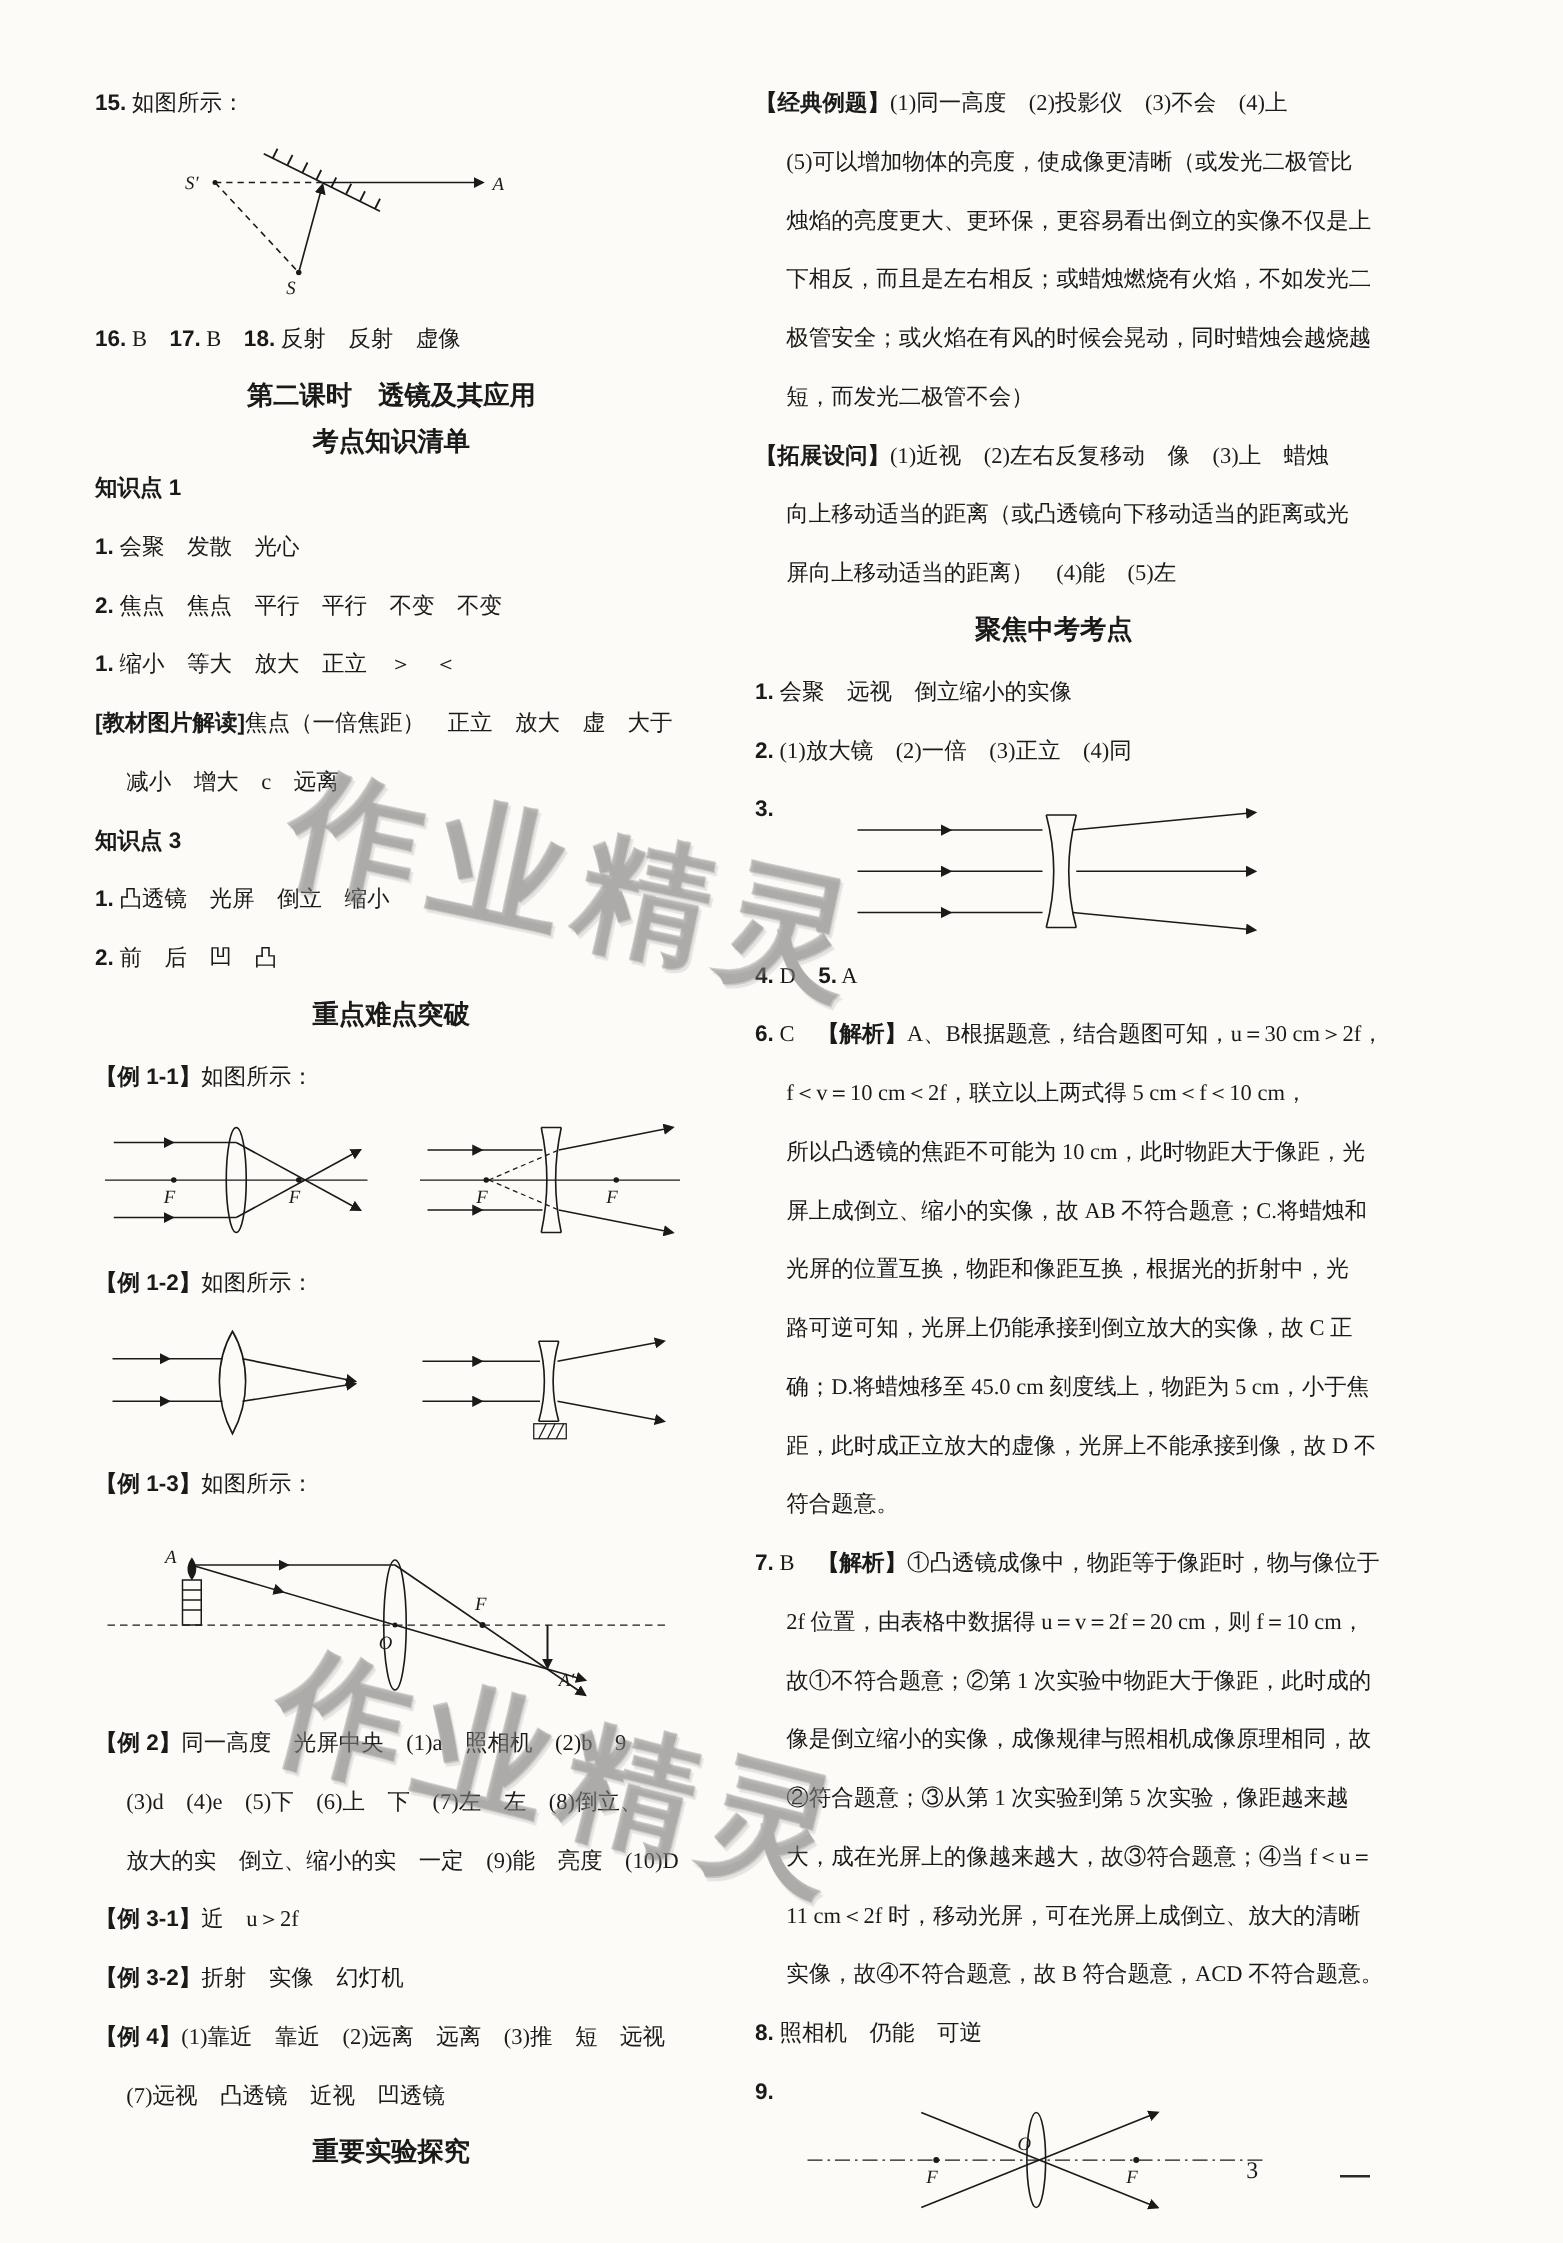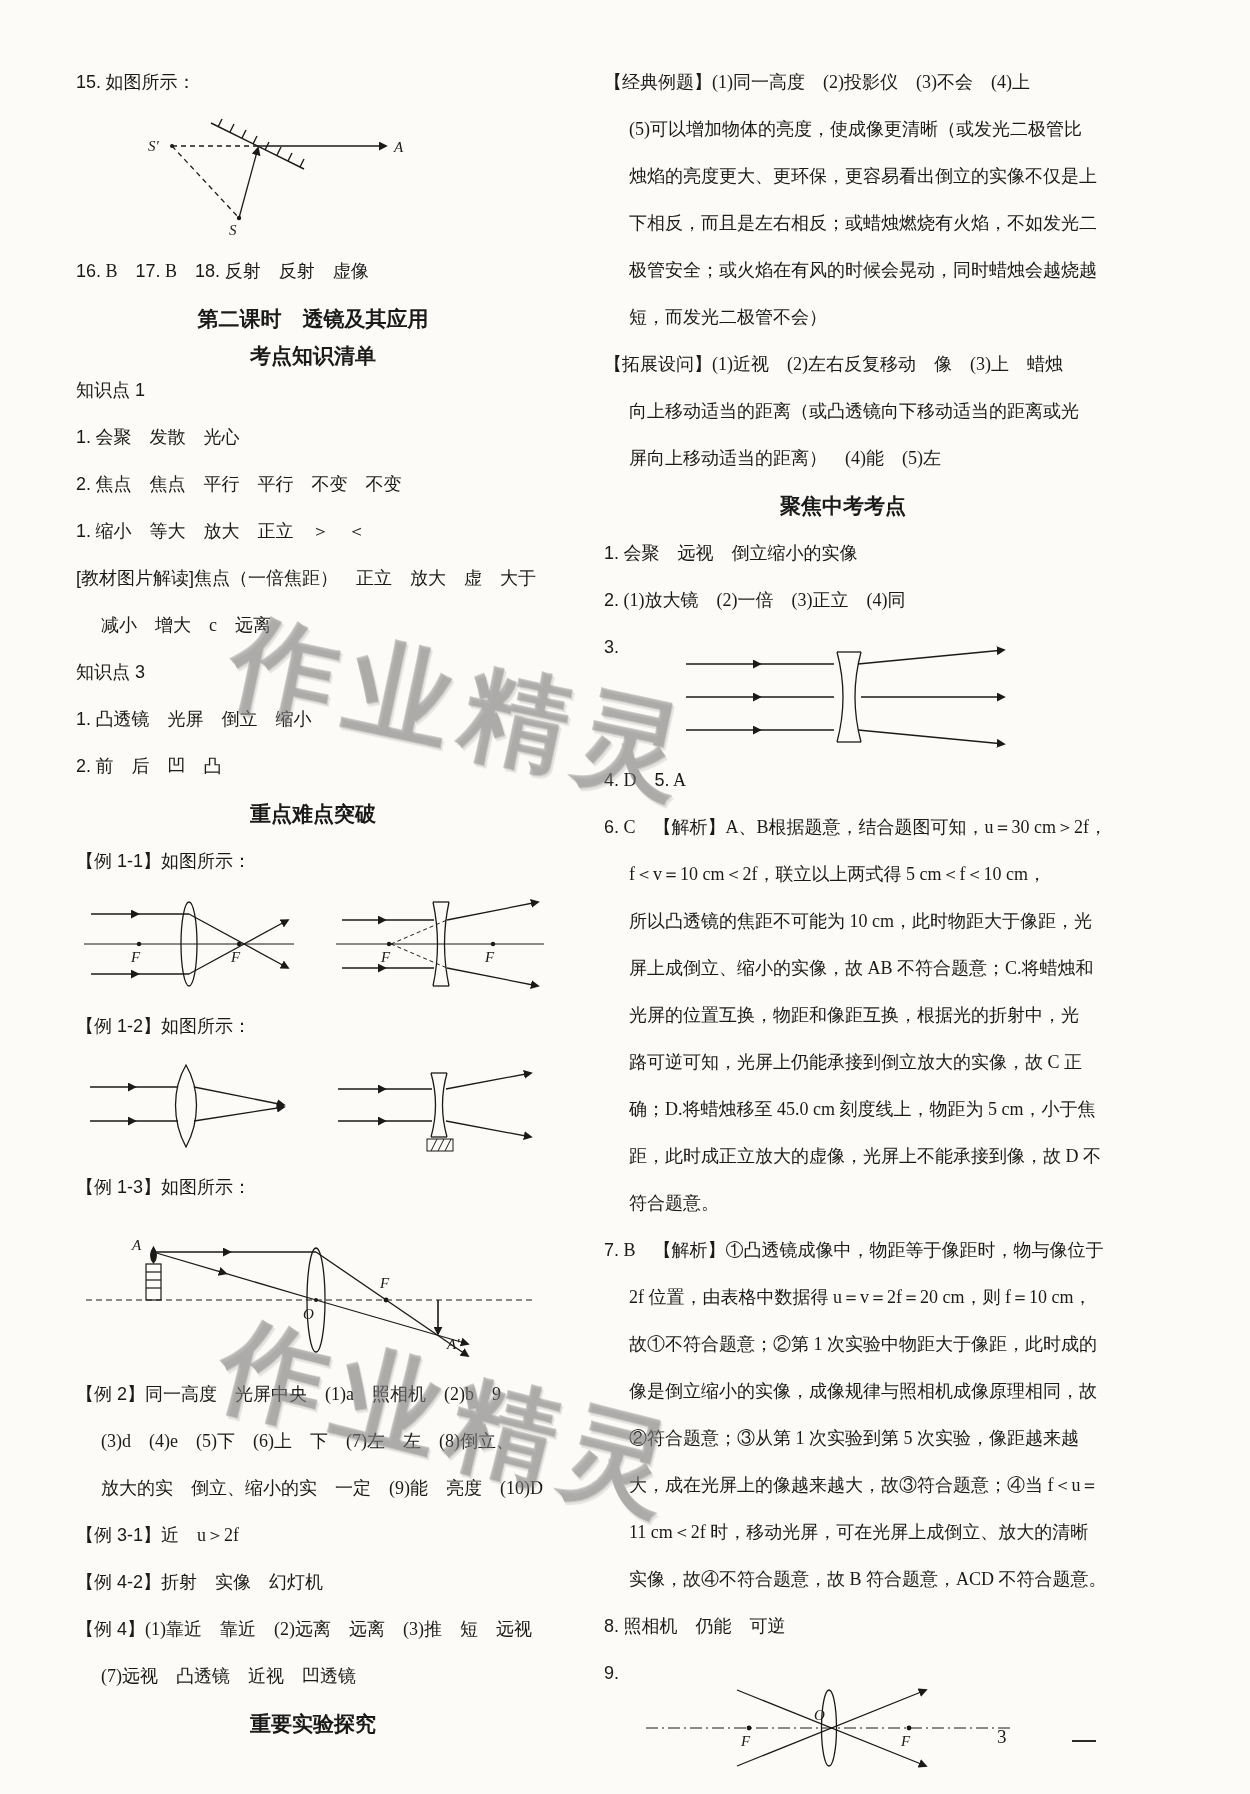--- a/index.html
+++ b/index.html
@@ -6,23 +6,23 @@
   body{
     width:1250px;height:1794px;position:relative;overflow:hidden;
     background:#fcfbf7;color:#1a1a1a;
     font-family:"Liberation Serif","DejaVu Serif",serif;
   }
   .col{position:absolute;top:50px;}
   #left-col{left:76px;width:474px;}
   #right-col{left:604px;width:478px;}
   .ln{font-size:18px;line-height:29px;white-space:nowrap;}
   .ln span{white-space:pre;}
-  .ln .bd{font-family:"Liberation Sans","DejaVu Sans",sans-serif;font-weight:400;}
+  .ln .bd{font-family:"Liberation Sans","DejaVu Sans",sans-serif;font-weight:700;}
   .ln.i1{padding-left:25px;}
-  .ln.h1{font-family:Liberation Sans, sans-serif;font-weight:700;
+  .ln.h1{font-family:Liberation Mono, monospace;font-weight:700;
          font-size:21px;text-align:center;line-height:30px;margin:7px 0 5px;}
   .ln.h2{font-family:"Liberation Sans","DejaVu Sans",sans-serif;font-weight:700;
          font-size:19px;text-align:center;margin:3px 0 2px;}
   .ln.kp{margin-top:3px;}
   svg.dg{display:block;margin:4px 0 6px;}
   svg text{font-size:15px;font-family:"Liberation Serif","DejaVu Serif",serif;fill:#1a1a1a;}
   svg text.it{font-style:italic;}
   .wm{
     position:absolute;z-index:6;pointer-events:none;white-space:nowrap;
     font-family:"DejaVu Sans",sans-serif;font-weight:700;font-size:106px;letter-spacing:12px;
@@ -193,21 +193,21 @@
       <text class="it" x="227" y="99">O</text>
       <text class="it" x="304" y="68">F</text>
       <text class="it" x="371" y="129">A′</text>
     </svg>
 
     <div>
         <p class="ln"><span class="bd">【例 2】</span><span>同一高度　光屏中央　(1)a　照相机　(2)b　9</span></p>
         <p class="ln i1"><span>(3)d　(4)e　(5)下　(6)上　下　(7)左　左　(8)倒立、</span></p>
         <p class="ln i1"><span>放大的实　倒立、缩小的实　一定　(9)能　亮度　(10)D</span></p>
         <p class="ln"><span class="bd">【例 3-1】</span><span>近　u＞2f</span></p>
-        <p class="ln"><span class="bd">【例 4-2】</span><span>折射　实像　幻灯机</span></p>
+        <p class="ln"><span class="bd">【例 3-2】</span><span>折射　实像　幻灯机</span></p>
         <p class="ln"><span class="bd">【例 4】</span><span>(1)靠近　靠近　(2)远离　远离　(3)推　短　远视</span></p>
         <p class="ln i1"><span>(7)远视　凸透镜　近视　凹透镜</span></p>
         <p class="ln h1"><span>重要实验探究</span></p>
         <p class="ln h2"></p>
       </div>
   </div>
 
   <div class="col" id="right-col">
 
     <div>

